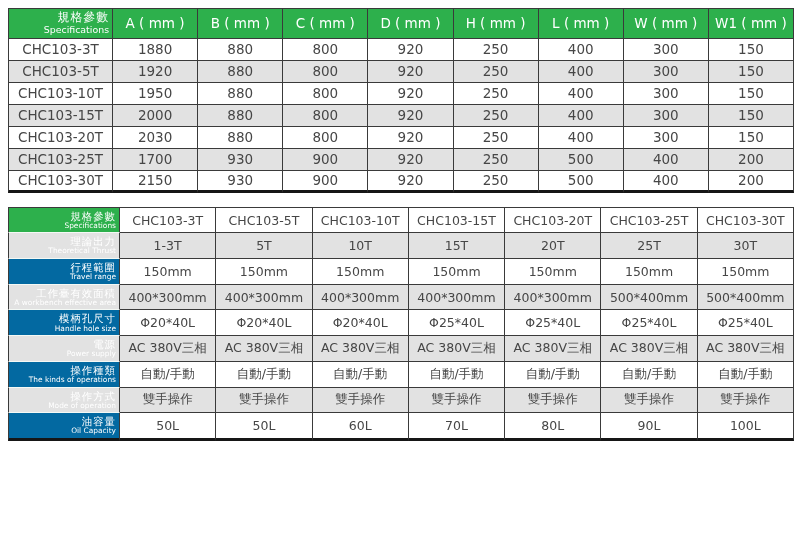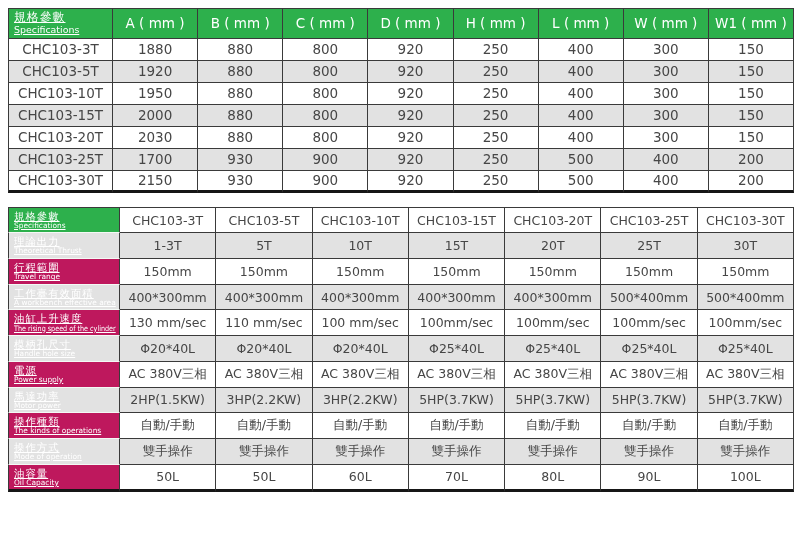--- a/index.html
+++ b/index.html
@@ -24,26 +24,26 @@
   #t1 tr:last-child td{border-bottom:3px solid #161616;}
   #t1 .lab-zh{font-size:12px;letter-spacing:1px;}
   #t1 .lab-en{font-size:9.5px;}
 
   
   #t2{margin-top:14px;}
   #t2 thead th{height:24px;background:#ffffff;color:#464646;font-size:12.5px;}
   #t2 thead th.corner{width:112px;background:#2db04c;color:#ffffff;border-bottom-color:#f4f9f5;}
   #t2 tbody td{height:23px;font-size:12.5px;color:#464646;background:#ffffff;}
   #t2 tbody tr:nth-child(odd) td{background:#e2e2e2;}
-  #t2 tbody td.labelcell{background:#be185d;color:#ffffff;border-bottom-color:#f4f9f5;}
+  #t2 tbody td.labelcell{background:#0369a1;color:#ffffff;border-bottom-color:#f4f9f5;}
   #t2 tr:last-child td{border-bottom:3px solid #161616;}
   #t2 .lab-zh{font-size:10.5px;letter-spacing:1px;}
   #t2 .lab-en{font-size:7.5px;}
 
-  .corner,.labelcell{text-align:left;padding:2px 2px 2px 5px;text-decoration:underline;}
+  .corner,.labelcell{text-align:right;padding:2px 2px 2px 5px;}
   .lab-zh,.lab-en{white-space:nowrap;line-height:1.15;}
 </style>
 </head>
 <body>
 
 <div class="sheet">
   <table id="t1">
     <thead id="t1-head">
         <tr>
           <th class="corner">
@@ -192,33 +192,20 @@
           <td class="val">400*300mm</td>
           <td class="val">400*300mm</td>
           <td class="val">400*300mm</td>
           <td class="val">400*300mm</td>
           <td class="val">400*300mm</td>
           <td class="val">500*400mm</td>
           <td class="val">500*400mm</td>
         </tr>
         <tr>
           <td class="labelcell">
-            <div class="lab-zh fit" style="transform-origin: 0px 50%; transform: scaleX(0.99);">油缸上升速度</div>
-            <div class="lab-en fit" style="transform-origin: 0px 50%; transform: scaleX(0.857);">The rising speed of the cylinder</div>
-          </td>
-          <td class="val">130 mm/sec</td>
-          <td class="val">110 mm/sec</td>
-          <td class="val">100 mm/sec</td>
-          <td class="val">100mm/sec</td>
-          <td class="val">100mm/sec</td>
-          <td class="val">100mm/sec</td>
-          <td class="val">100mm/sec</td>
-        </tr>
-        <tr>
-          <td class="labelcell">
             <div class="lab-zh fit" style="transform-origin: 0px 50%; transform: scaleX(0.99);">模柄孔尺寸</div>
             <div class="lab-en fit" style="transform-origin: 0px 50%; transform: scaleX(0.99);">Handle hole size</div>
           </td>
           <td class="val">Φ20*40L</td>
           <td class="val">Φ20*40L</td>
           <td class="val">Φ20*40L</td>
           <td class="val">Φ25*40L</td>
           <td class="val">Φ25*40L</td>
           <td class="val">Φ25*40L</td>
           <td class="val">Φ25*40L</td>
@@ -228,33 +215,20 @@
             <div class="lab-zh fit" style="transform-origin: 0px 50%; transform: scaleX(0.99);">電源</div>
             <div class="lab-en fit" style="transform-origin: 0px 50%; transform: scaleX(0.99);">Power supply</div>
           </td>
           <td class="val">AC 380V三相</td>
           <td class="val">AC 380V三相</td>
           <td class="val">AC 380V三相</td>
           <td class="val">AC 380V三相</td>
           <td class="val">AC 380V三相</td>
           <td class="val">AC 380V三相</td>
           <td class="val">AC 380V三相</td>
-        </tr>
-        <tr>
-          <td class="labelcell">
-            <div class="lab-zh fit" style="transform-origin: 0px 50%; transform: scaleX(0.99);">馬達功率</div>
-            <div class="lab-en fit" style="transform-origin: 0px 50%; transform: scaleX(0.99);">Motor power</div>
-          </td>
-          <td class="val">2HP(1.5KW)</td>
-          <td class="val">3HP(2.2KW)</td>
-          <td class="val">3HP(2.2KW)</td>
-          <td class="val">5HP(3.7KW)</td>
-          <td class="val">5HP(3.7KW)</td>
-          <td class="val">5HP(3.7KW)</td>
-          <td class="val">5HP(3.7KW)</td>
         </tr>
         <tr>
           <td class="labelcell">
             <div class="lab-zh fit" style="transform-origin: 0px 50%; transform: scaleX(0.99);">操作種類</div>
             <div class="lab-en fit" style="transform-origin: 0px 50%; transform: scaleX(0.99);">The kinds of operations</div>
           </td>
           <td class="val">自動/手動</td>
           <td class="val">自動/手動</td>
           <td class="val">自動/手動</td>
           <td class="val">自動/手動</td>

